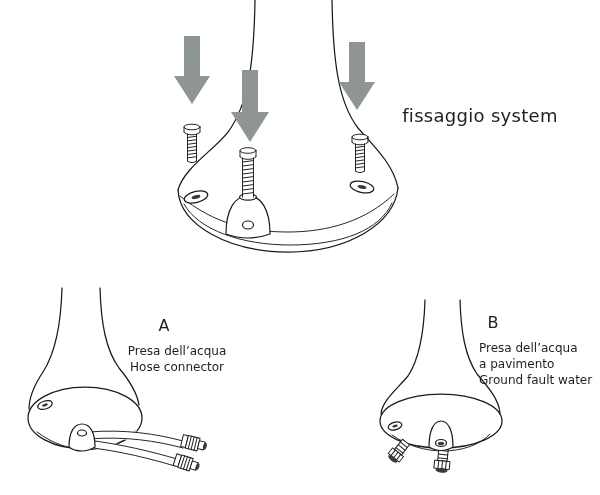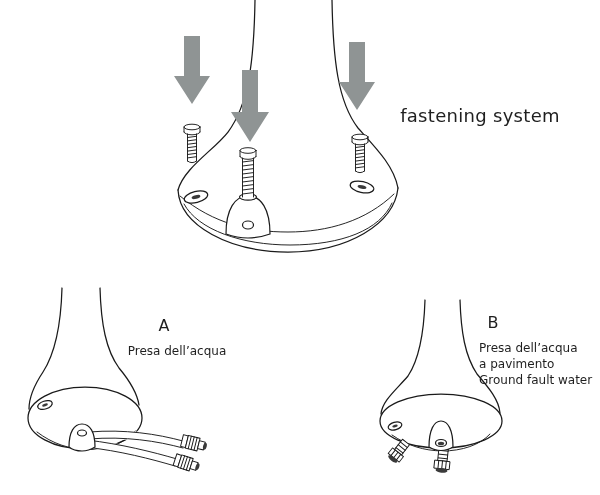--- a/index.html
+++ b/index.html
@@ -84,21 +84,21 @@
       <path d="M205.5,147.5 L214.5,146.3 M205.5,150.9 L214.5,149.7 M205.5,154.3 L214.5,153.1 M205.5,157.7 L214.5,156.5 M205.5,161.1 L214.5,159.9 M205.5,164.5 L214.5,163.3 M205.5,167.9 L214.5,166.7"></path>
       <path d="M205.5,171 Q210,174.5 214.5,171"></path>
     </g>
 
     <polygon class="arrow" points="34,36 50,36 50,76 60,76 42,104 24,76 34,76" fill="#8f9494"></polygon>
     <polygon class="arrow" points="92,70 108,70 108,112 119,112 100,142 81,112 92,112" fill="#8f9494"></polygon>
     <polygon class="arrow" points="199,42 215,42 215,82 225,82 207,110 189,82 199,82" fill="#8f9494"></polygon>
   </svg>
 
   <div class="abs title">
-    <div>fastening system</div>
+    <div>fissaggio system</div>
   </div>
 
   <svg class="illus" style="left:25px; top:288px;" width="210" height="195" viewBox="0 0 210 195">
 
     <g class="line-art">
       <path d="M37,0 C36,36 31,64 18,84 C10,96 4,108 4,121"></path>
       <path d="M75,0 C76,36 81,62 94,80 C104,92 112,104 114,117"></path>
       <ellipse cx="60" cy="130" rx="57" ry="31"></ellipse>
       <path class="thin" d="M12,144 C28,156 44,161 62,161.5 C84,161.5 100,155 110,143"></path>
     </g>
@@ -137,20 +137,21 @@
 
     <g>
       <path class="whitefill" d="M44,159 C44,144 49,136 57,136 C65,136 70,144 70,159 C66,161.5 61.5,163 57,163 C52,163 47,161.5 44,159 Z"></path>
       <ellipse class="whitefill thin" cx="57" cy="145" rx="4.5" ry="3"></ellipse>
     </g>
   </svg>
 
   <div class="abs section-label label-a">A</div>
   <div class="abs caption caption-a">
     <div>Presa dell’acqua</div>
+    <div>Hose connector</div>
   </div>
 
   <svg class="illus" style="left:368px; top:300px;" width="170" height="185" viewBox="0 0 170 185">
 
     <g class="line-art">
       <path d="M57,0 C56,32 52,58 40,76 C28,90 14,101 13,114"></path>
       <path d="M92,0 C93,32 97,56 109,74 C121,88 131,100 132,113"></path>
       <ellipse cx="73" cy="121" rx="61" ry="27"></ellipse>
       <path class="thin" d="M24,135 C40,146 56,150.5 74,151 C94,151 112,145 122,134"></path>
     </g>

